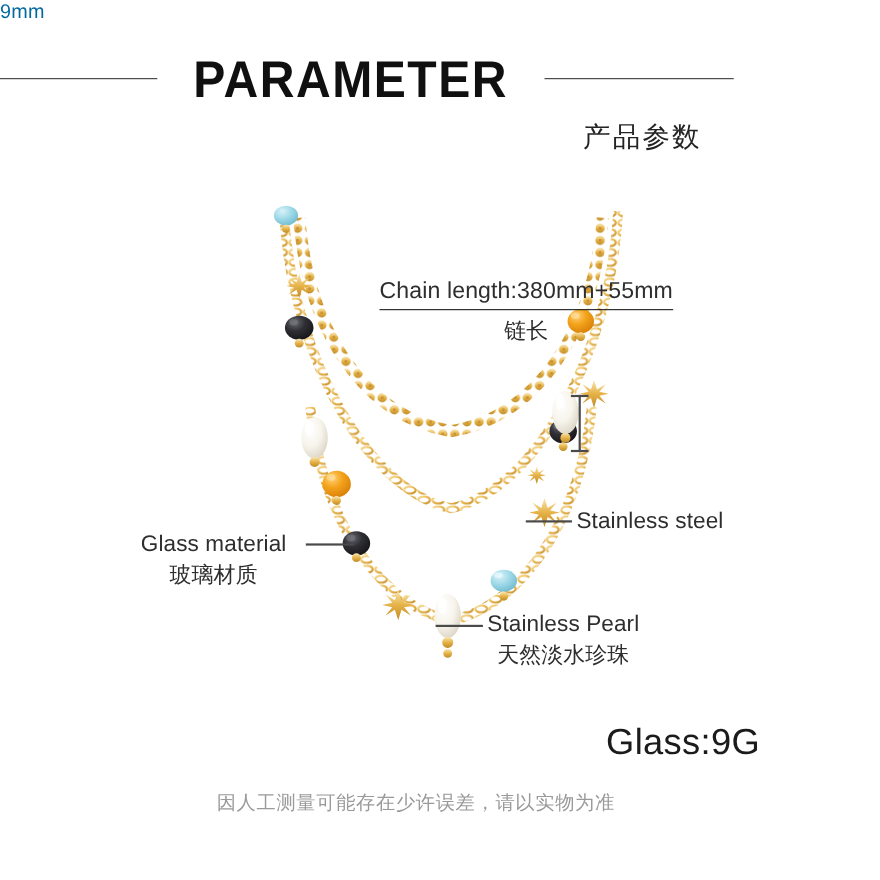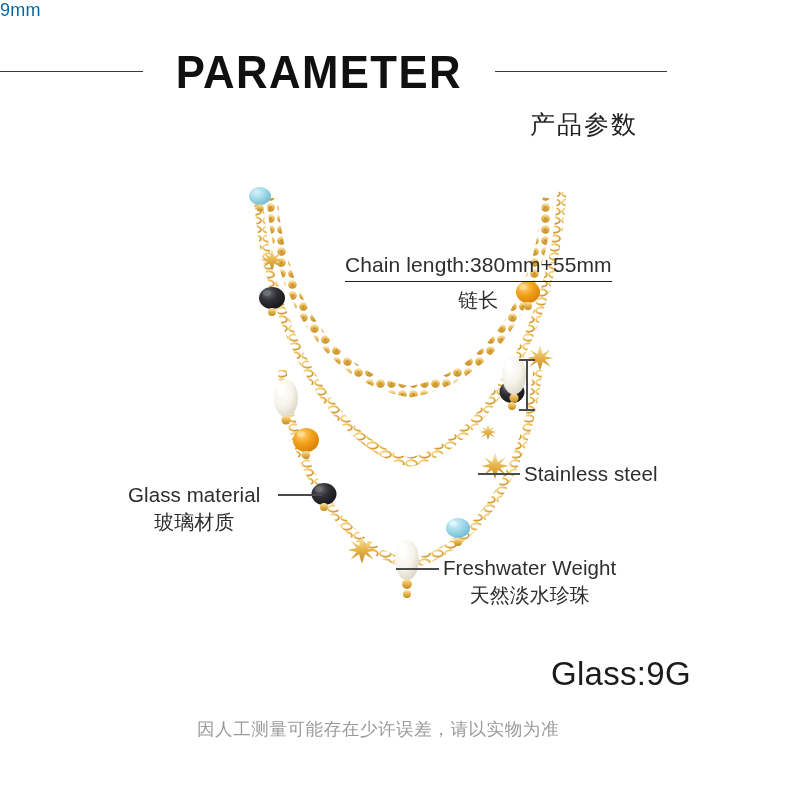--- a/index.html
+++ b/index.html
@@ -343,21 +343,21 @@
   </div>
 
   <div class="leader" id="leader-glass"></div>
   <div class="label" id="lbl-glass">
     <div class="en">Glass material</div>
     <div class="cn">玻璃材质</div>
   </div>
 
   <div class="leader" id="leader-pearl"></div>
   <div class="label" id="lbl-pearl">
-    <div class="en">Freshwater Weight</div>
+    <div class="en">Stainless Pearl</div>
     <div class="cn">天然淡水珍珠</div>
   </div>
 
   <div id="lbl-weight">Glass:9G</div>
 
   <div id="lbl-disclaimer">因人工测量可能存在少许误差，请以实物为准</div>
 
 </div>
 
 </body></html>

